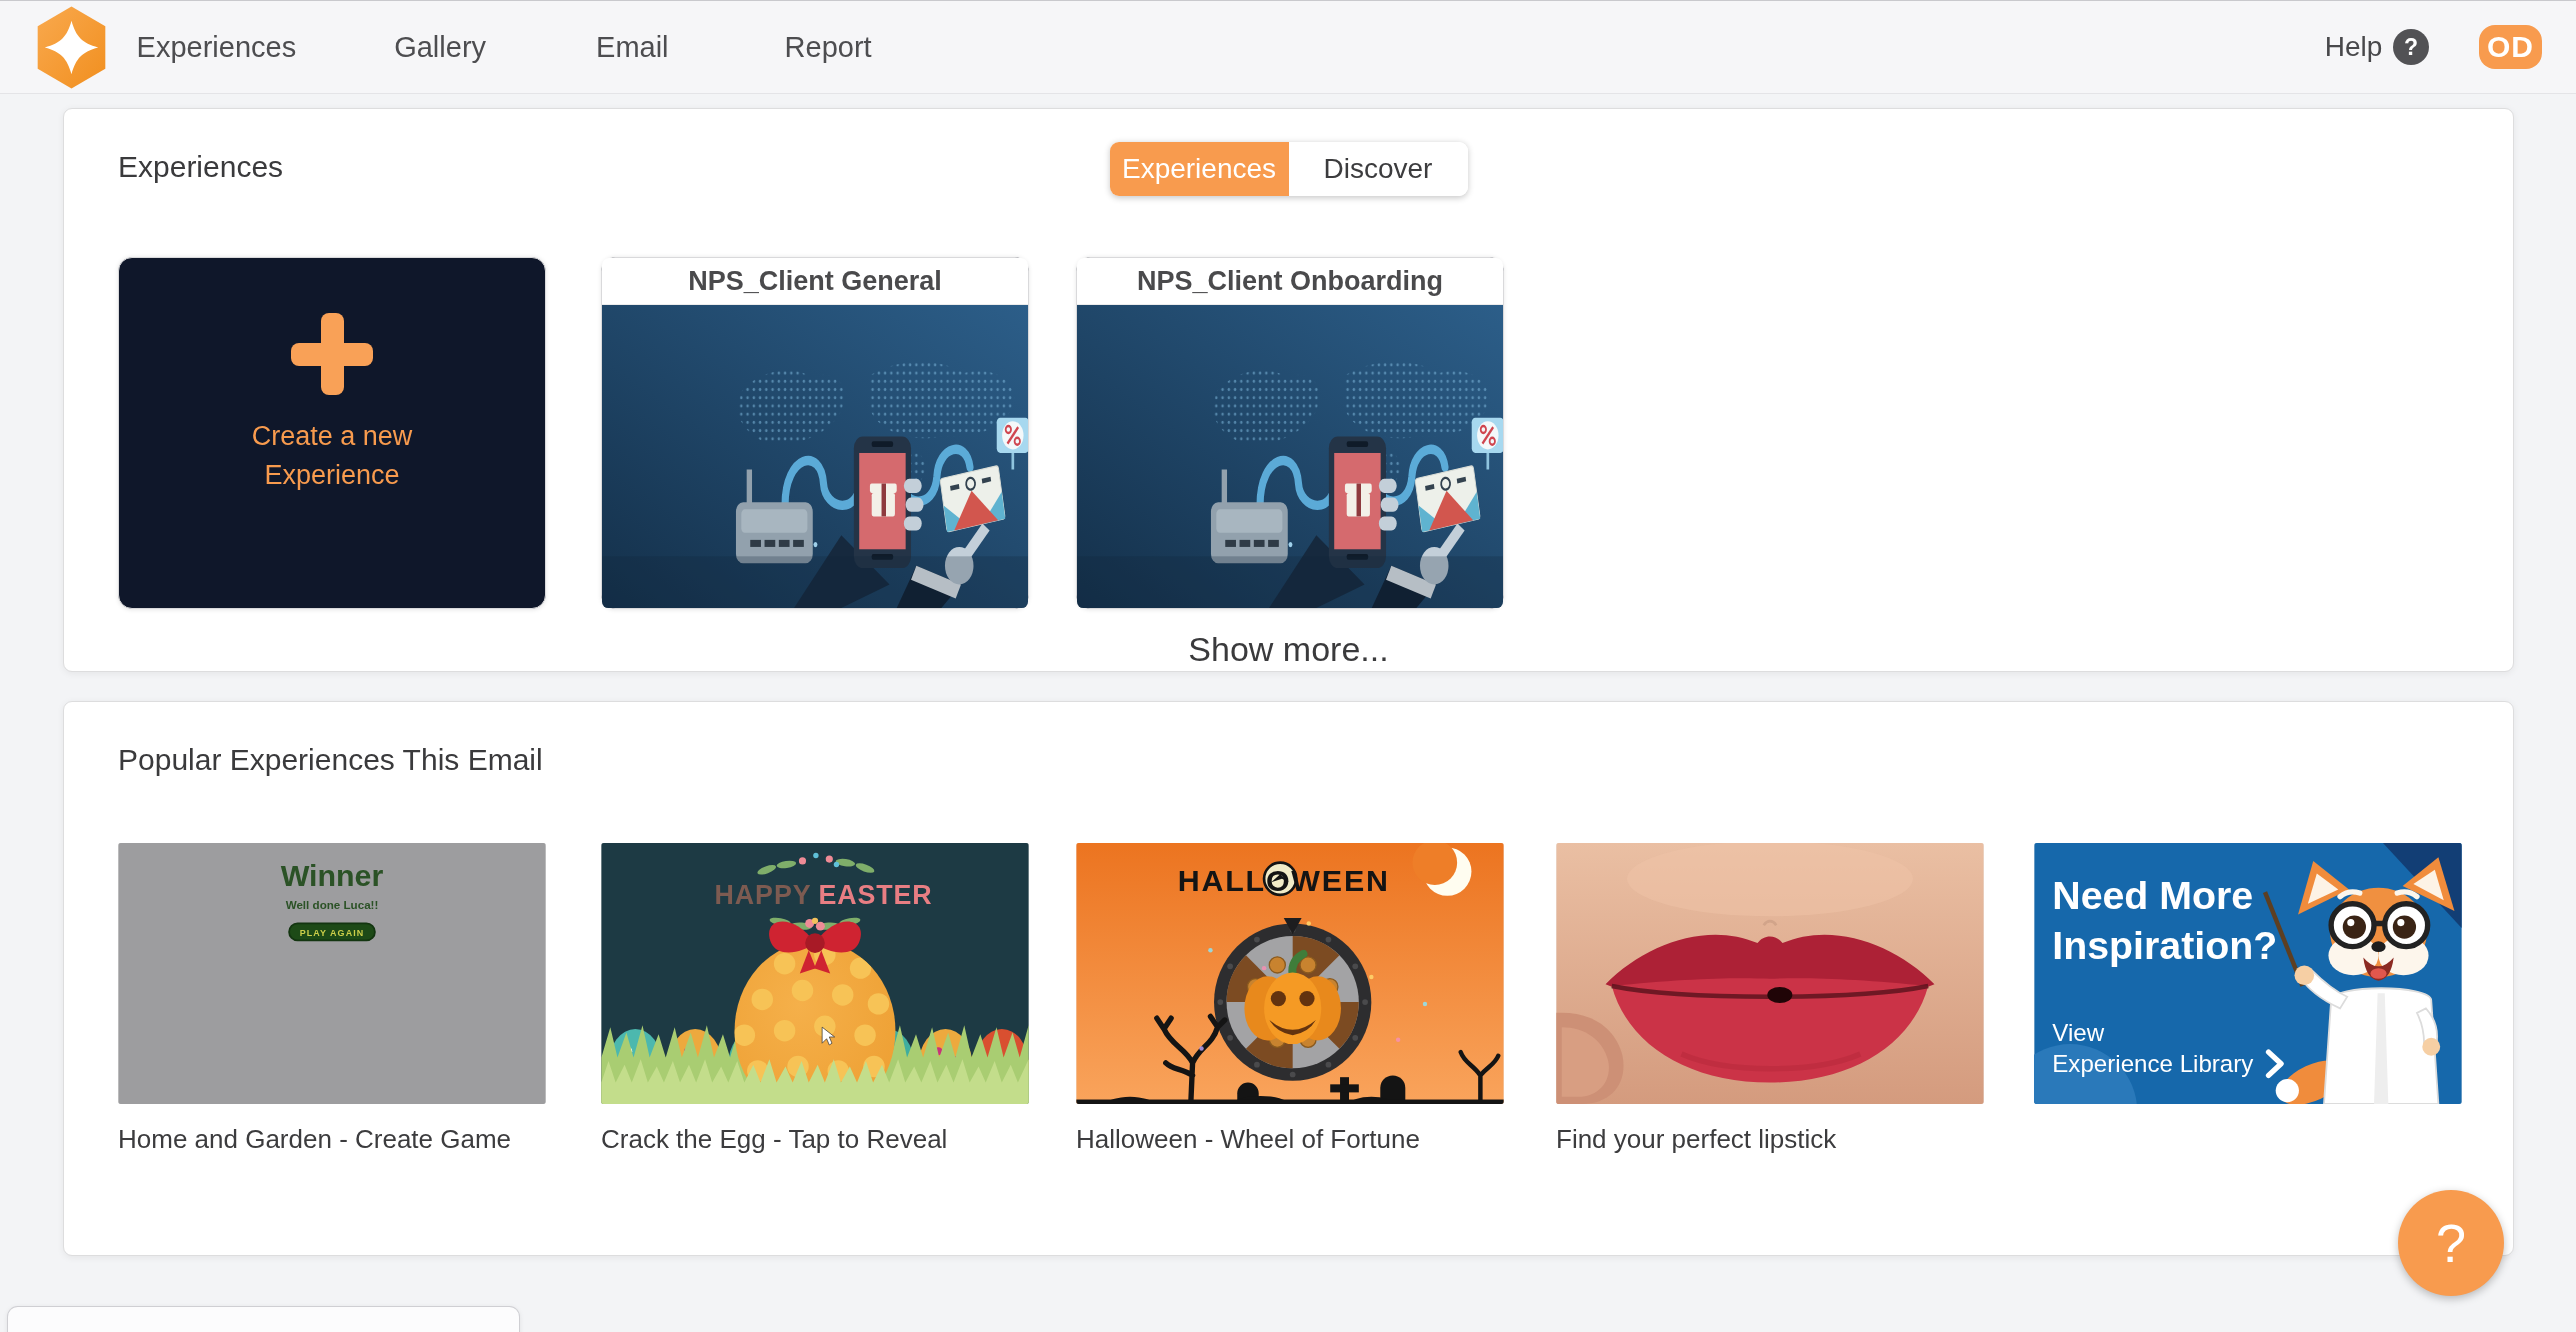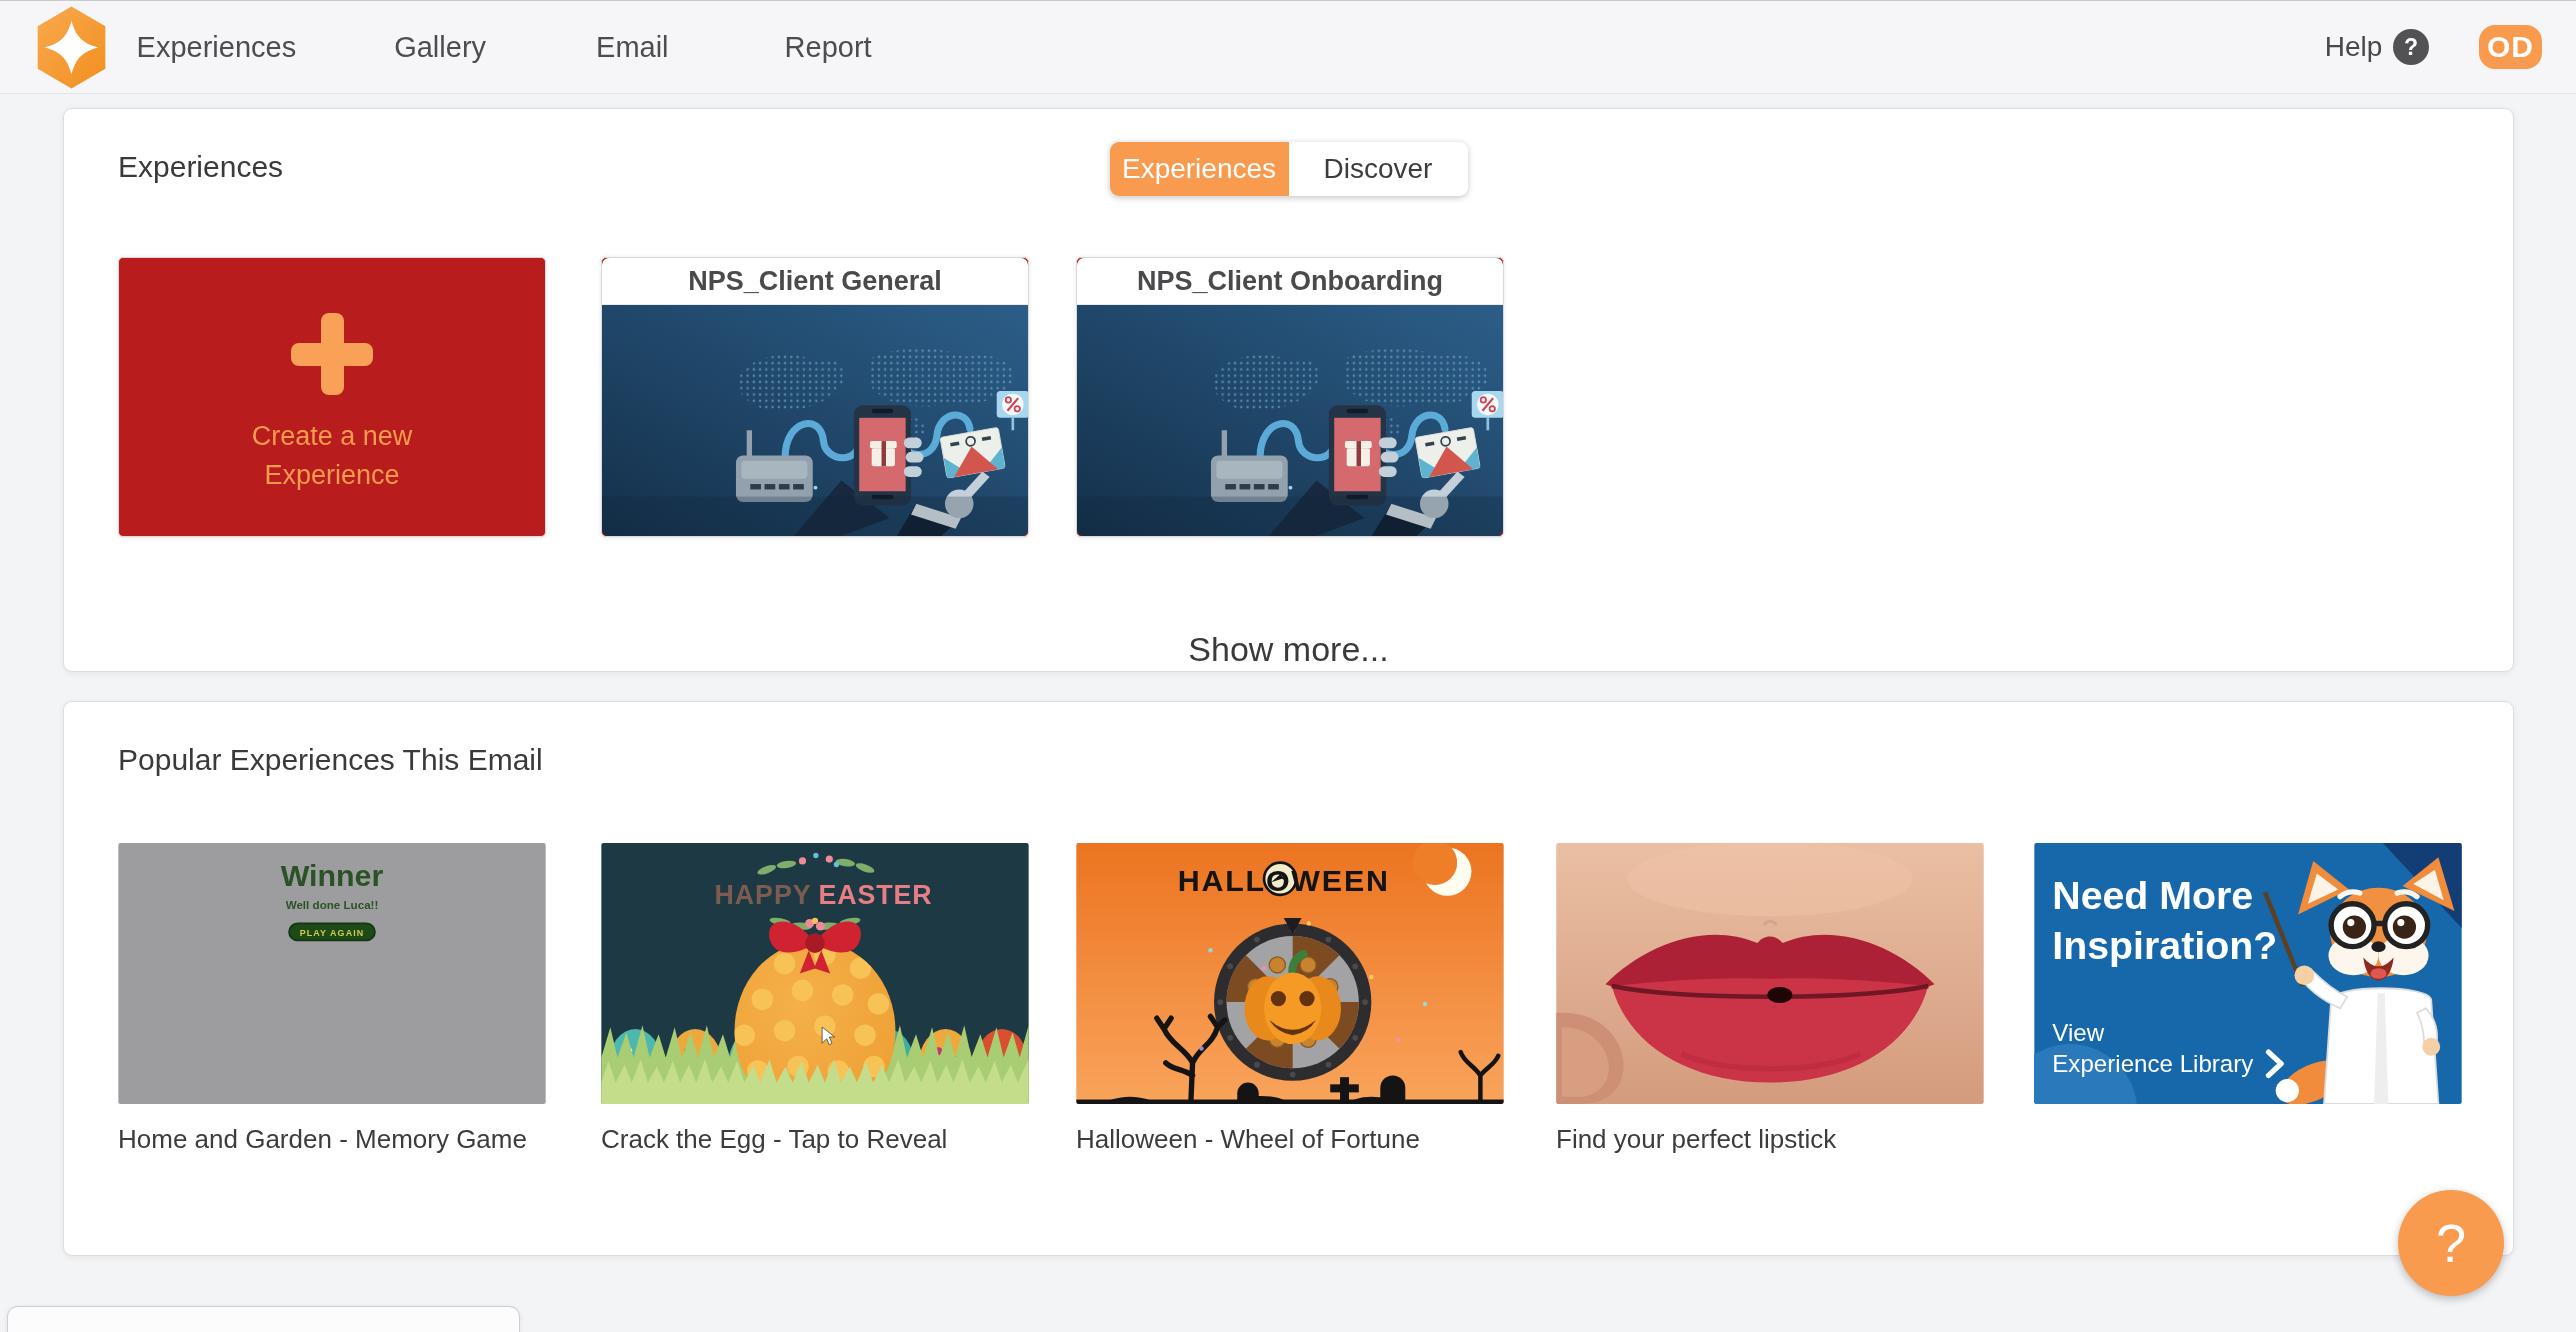--- a/index.html
+++ b/index.html
@@ -59,22 +59,22 @@
     border-radius:9px; overflow:hidden;
     box-shadow:0 1.8px 6.3px rgba(0,0,0,.22);
     background:#fff;
   }
   .seg { flex:1; border:none; font-family:inherit; font-size:28px; cursor:pointer;
          display:flex; align-items:center; justify-content:center; background:#fff; color:#3c3c3e; }
   .seg.active { background:#f89b4e; color:#fff; }
 
   
   .card {
-    position:absolute; top:148px; width:428px; height:280px; background:#b91c1c;
-    border:0.9px solid #d9d9db; border-radius:5px;
+    position:absolute; top:148px; width:428px; height:352px; background:#0f172a;
+    border:0.9px solid #d9d9db; border-radius:14px;
     box-shadow:0 0.9px 4.5px rgba(0,0,0,.10); cursor:pointer;
   }
   .create-card { left:54px; }
   .exp-card.c1 { left:537px; }
   .exp-card.c2 { left:1012px; }
   .plus { position:absolute; left:calc(50% - 41px); top:55px; width:82px; height:82px; }
   .plus i { position:absolute; background:#f9a157; border-radius:8px; display:block; }
   .plus .ph { left:0; top:29.5px; width:82px; height:23px; }
   .plus .pv { left:29.5px; top:0; width:23px; height:82px; }
   .create-label { position:absolute; left:0; right:0; top:159px; text-align:center;
@@ -263,21 +263,21 @@
     <div class="pop-item p1">
       <div class="pop-thumb">
         <svg viewBox="0 0 478 292">
           <rect width="478" height="292" fill="#9d9d9f"></rect>
           <text x="239" y="48" text-anchor="middle" font-size="34" font-weight="bold" fill="#2b5226">Winner</text>
           <text x="239" y="74" text-anchor="middle" font-size="13" font-weight="bold" fill="#2b5226">Well done Luca!!</text>
           <rect x="191" y="90" width="96" height="19" rx="9.5" fill="#1d4a17" stroke="#133510" stroke-width="2"></rect>
           <text x="239" y="103.5" text-anchor="middle" font-size="10" font-weight="bold" letter-spacing="1.2" fill="#cdcf4a">PLAY AGAIN</text>
         </svg>
       </div>
-      <div class="pop-caption">Home and Garden - Memory Game</div>
+      <div class="pop-caption">Home and Garden - Create Game</div>
     </div>
 
     <div class="pop-item p2">
       <div class="pop-thumb">
         <svg viewBox="0 0 478 292">
           <rect width="478" height="292" fill="#1d3a44"></rect>
           <g>
             <ellipse cx="185" cy="30" rx="11" ry="4" fill="#7fae6a" transform="rotate(-20 185 30)"></ellipse>
             <ellipse cx="207" cy="24" rx="11" ry="4" fill="#7fae6a" transform="rotate(-8 207 24)"></ellipse>
             <ellipse cx="273" cy="22" rx="11" ry="4" fill="#7fae6a" transform="rotate(8 273 22)"></ellipse>

